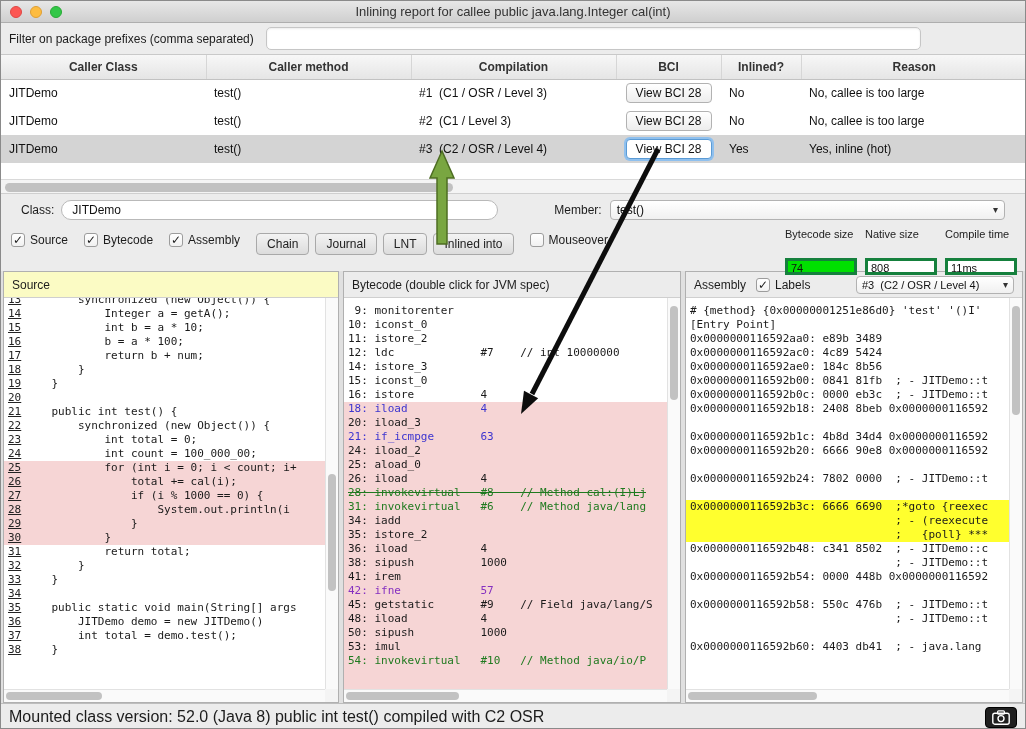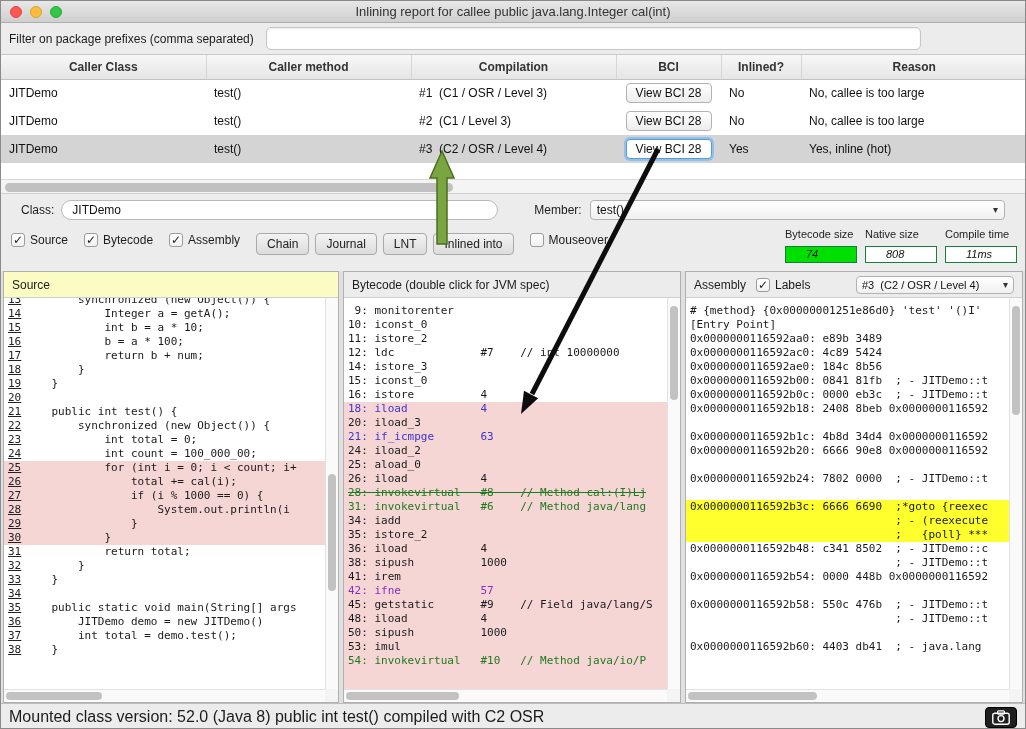--- a/index.html
+++ b/index.html
@@ -40,42 +40,42 @@
   
   .hscrollbar { height:15px; background:#f4f4f4; border-top:1px solid #d9d9d9;
     border-bottom:1px solid #cfcfcf; position:relative; }
   .hscrollbar .hthumb { position:absolute; left:4px; top:3px; width:448px; height:9px;
     background:#c1c1c1; border-radius:5px; }
   
   .member-bar { height:31px; display:flex; align-items:center; padding:0 20px; }
   .lbl { font-size:12px; color:#1c1c1c; }
   .class-field { width:437px; height:20px; margin-left:7px; border:1px solid #b9b9b9;
     border-radius:10px; background:#fff; font-size:12px; padding:0 10px; line-height:18px; color:#111; }
-  .member-lbl { margin-left:36px; }
+  .member-lbl { margin-left:56px; }
   .member-combo { flex:1; height:20px; margin-left:8px; border:1px solid #b2b2b2; border-radius:4px;
     background:linear-gradient(#ffffff,#f0f0f0); display:flex; align-items:center;
     font-size:12px; padding:0 6px; color:#111; }
   .member-combo span { white-space:pre; }
   .combo-arrow { margin-left:auto; font-size:10px; color:#333; }
   
   .controls-row { height:46px; position:relative; display:flex; align-items:flex-start;
     padding:8px 0 0 10px; }
   .cb { display:inline-flex; align-items:center; gap:5px; margin-right:16px; cursor:default; }
   .cb .box { width:14px; height:14px; border:1px solid #9c9c9c; border-radius:3px;
     background:linear-gradient(#ffffff,#f1f1f1); font-size:12px; line-height:12px;
     text-align:center; color:#1a1a1a; font-weight:bold; }
   .cb .cbl { font-size:12px; color:#1c1c1c; }
   .btn-group { display:flex; gap:6px; margin-right:16px; }
   .tbtn { height:22px; padding:0 10px; font-size:12px; color:#222; border:1px solid #a9a9a9;
     border-radius:4px; background:linear-gradient(#f3f3f3,#dcdcdc); cursor:default; }
   .stats { position:absolute; right:8px; top:3px; display:flex; gap:8px; }
   .stat { width:72px; }
-  .stat-label { font-size:11px; color:#222; margin-bottom:6px; white-space:nowrap; }
-  .stat-value { height:17px; border:1px solid #15803d; font-size:11px; line-height:15px;
-    padding-left:20px; background:#fff; color:#111;font-style:italic; }
+  .stat-label { font-size:11px; color:#222; margin-bottom:18px; white-space:nowrap; }
+  .stat-value { height:17px; border:3px solid #15803d; font-size:11px; line-height:15px;
+    padding-left:3px; background:#fff; color:#111; }
   
   .panels { height:432px; display:flex; gap:4px; padding:0 2px; background:#e0e0e0; }
   .panel { background:#fff; border:1px solid #b0b0b0; display:flex; flex-direction:column; }
   .panel.source  { width:336px; }
   .panel.byte    { width:338px; }
   .panel.asm     { flex:1; }
   .panel-header { height:26px; background:#ececec; border-bottom:1px solid #cfcfcf;
     font-size:12px; color:#1c1c1c; display:flex; align-items:center; padding:0 8px; gap:10px; }
   .panel-header.src { background:#fbfbc4; }
   .panel-body { position:relative; flex:1; overflow:hidden; background:#fff; }

